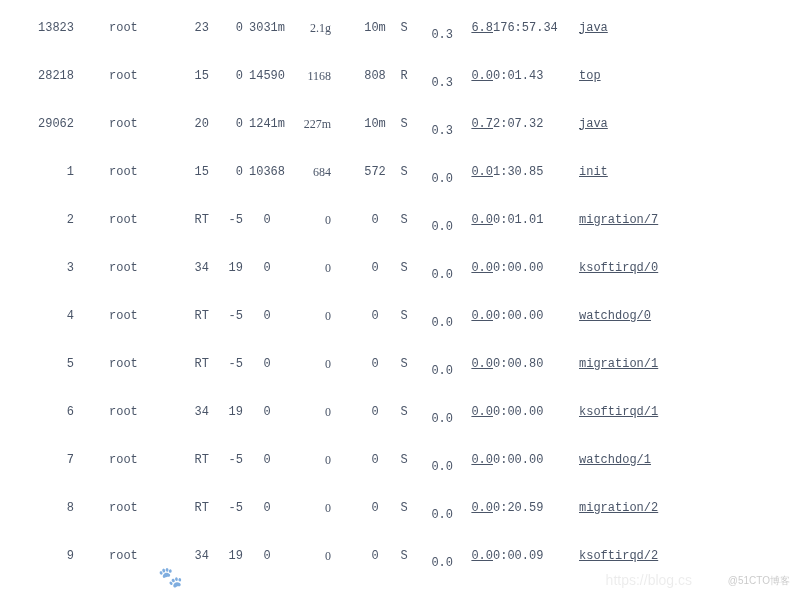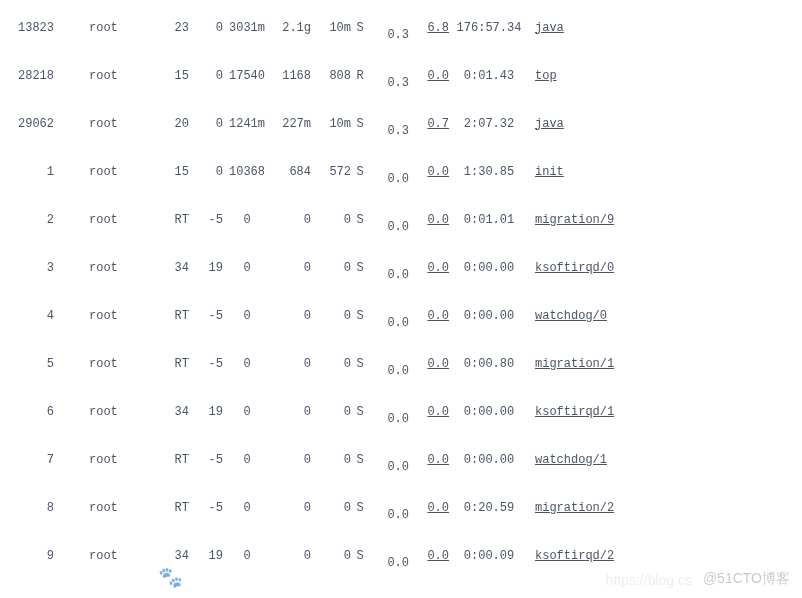--- a/index.html
+++ b/index.html
@@ -17,38 +17,39 @@
     .process-list {
       display: flex;
       flex-direction: column;
     }
     .process-row {
       display: flex;
       align-items: center;
       height: 48px;
       white-space: pre;
       line-height: 1.4;
+      padding-left: 20px;
     }
     .pid   { width: 58px; text-align: right; padding-right: 4px; }
     .user  { width: 50px; text-align: left; margin-left: 31px; }
     .pr    { width: 50px; text-align: right; }
     .ni    { width: 34px; text-align: right; }
     .virt  { width: 48px; text-align: center; }
-    .res   { width: 40px; text-align: right; }
-    .shr   { width: 40px; text-align: right; }
+    .res   { width: 40px; text-align: right; font-family: Liberation Serif, serif; }
+    .shr   { width: 40px; text-align: center; margin-left: 24px; }
     .st    { width: 18px; text-align: center; }
     .cpu   { width: 40px; text-align: right; margin-top: 14px; }
     .mem   { width: 40px; text-align: right; text-decoration: underline; }
-    .time  { width: 80px; text-align: center; }
+    .time  { width: 80px; text-align: left; }
     .cmd   { padding-left: 6px; text-align: right; text-decoration: underline; }
     .watermark-right {
       position: absolute;
       right: 12px;
       bottom: 10px;
-      font-size: 14px;
+      font-size: 10px;
       color: rgba(0,0,0,0.22);
       font-family: Arial, sans-serif;
     }
     .watermark-faded {
       position: absolute;
       right: 110px;
       bottom: 10px;
       font-size: 14px;
       color: rgba(0,0,0,0.08);
       font-family: Arial, sans-serif;
@@ -60,24 +61,24 @@
       font-size: 20px;
       opacity: 0.55;
     }
   </style>
 </head>
 <body>
 
 <div class="process-list">
 
 <div class="process-row"><span class="pid">13823</span><span class="user">root</span><span class="pr">23</span><span class="ni">0</span><span class="virt">3031m</span><span class="res">2.1g</span><span class="shr">10m</span><span class="st">S</span><span class="cpu">0.3</span><span class="mem">6.8</span><span class="time">176:57.34</span><span class="cmd">java</span></div>
-    <div class="process-row"><span class="pid">28218</span><span class="user">root</span><span class="pr">15</span><span class="ni">0</span><span class="virt">17540</span><span class="res">1168</span><span class="shr">808</span><span class="st">R</span><span class="cpu">0.3</span><span class="mem">0.0</span><span class="time">0:01.43</span><span class="cmd">top</span></div>
+    <div class="process-row"><span class="pid">28218</span><span class="user">root</span><span class="pr">15</span><span class="ni">0</span><span class="virt">14590</span><span class="res">1168</span><span class="shr">808</span><span class="st">R</span><span class="cpu">0.3</span><span class="mem">0.0</span><span class="time">0:01.43</span><span class="cmd">top</span></div>
     <div class="process-row"><span class="pid">29062</span><span class="user">root</span><span class="pr">20</span><span class="ni">0</span><span class="virt">1241m</span><span class="res">227m</span><span class="shr">10m</span><span class="st">S</span><span class="cpu">0.3</span><span class="mem">0.7</span><span class="time">2:07.32</span><span class="cmd">java</span></div>
     <div class="process-row"><span class="pid">1</span><span class="user">root</span><span class="pr">15</span><span class="ni">0</span><span class="virt">10368</span><span class="res">684</span><span class="shr">572</span><span class="st">S</span><span class="cpu">0.0</span><span class="mem">0.0</span><span class="time">1:30.85</span><span class="cmd">init</span></div>
-    <div class="process-row"><span class="pid">2</span><span class="user">root</span><span class="pr">RT</span><span class="ni">-5</span><span class="virt">0</span><span class="res">0</span><span class="shr">0</span><span class="st">S</span><span class="cpu">0.0</span><span class="mem">0.0</span><span class="time">0:01.01</span><span class="cmd">migration/9</span></div>
+    <div class="process-row"><span class="pid">2</span><span class="user">root</span><span class="pr">RT</span><span class="ni">-5</span><span class="virt">0</span><span class="res">0</span><span class="shr">0</span><span class="st">S</span><span class="cpu">0.0</span><span class="mem">0.0</span><span class="time">0:01.01</span><span class="cmd">migration/7</span></div>
     <div class="process-row"><span class="pid">3</span><span class="user">root</span><span class="pr">34</span><span class="ni">19</span><span class="virt">0</span><span class="res">0</span><span class="shr">0</span><span class="st">S</span><span class="cpu">0.0</span><span class="mem">0.0</span><span class="time">0:00.00</span><span class="cmd">ksoftirqd/0</span></div>
     <div class="process-row"><span class="pid">4</span><span class="user">root</span><span class="pr">RT</span><span class="ni">-5</span><span class="virt">0</span><span class="res">0</span><span class="shr">0</span><span class="st">S</span><span class="cpu">0.0</span><span class="mem">0.0</span><span class="time">0:00.00</span><span class="cmd">watchdog/0</span></div>
     <div class="process-row"><span class="pid">5</span><span class="user">root</span><span class="pr">RT</span><span class="ni">-5</span><span class="virt">0</span><span class="res">0</span><span class="shr">0</span><span class="st">S</span><span class="cpu">0.0</span><span class="mem">0.0</span><span class="time">0:00.80</span><span class="cmd">migration/1</span></div>
     <div class="process-row"><span class="pid">6</span><span class="user">root</span><span class="pr">34</span><span class="ni">19</span><span class="virt">0</span><span class="res">0</span><span class="shr">0</span><span class="st">S</span><span class="cpu">0.0</span><span class="mem">0.0</span><span class="time">0:00.00</span><span class="cmd">ksoftirqd/1</span></div>
     <div class="process-row"><span class="pid">7</span><span class="user">root</span><span class="pr">RT</span><span class="ni">-5</span><span class="virt">0</span><span class="res">0</span><span class="shr">0</span><span class="st">S</span><span class="cpu">0.0</span><span class="mem">0.0</span><span class="time">0:00.00</span><span class="cmd">watchdog/1</span></div>
     <div class="process-row"><span class="pid">8</span><span class="user">root</span><span class="pr">RT</span><span class="ni">-5</span><span class="virt">0</span><span class="res">0</span><span class="shr">0</span><span class="st">S</span><span class="cpu">0.0</span><span class="mem">0.0</span><span class="time">0:20.59</span><span class="cmd">migration/2</span></div>
     <div class="process-row"><span class="pid">9</span><span class="user">root</span><span class="pr">34</span><span class="ni">19</span><span class="virt">0</span><span class="res">0</span><span class="shr">0</span><span class="st">S</span><span class="cpu">0.0</span><span class="mem">0.0</span><span class="time">0:00.09</span><span class="cmd">ksoftirqd/2</span></div>
   </div>
 
 <span class="watermark-faded">https://blog.cs</span>

